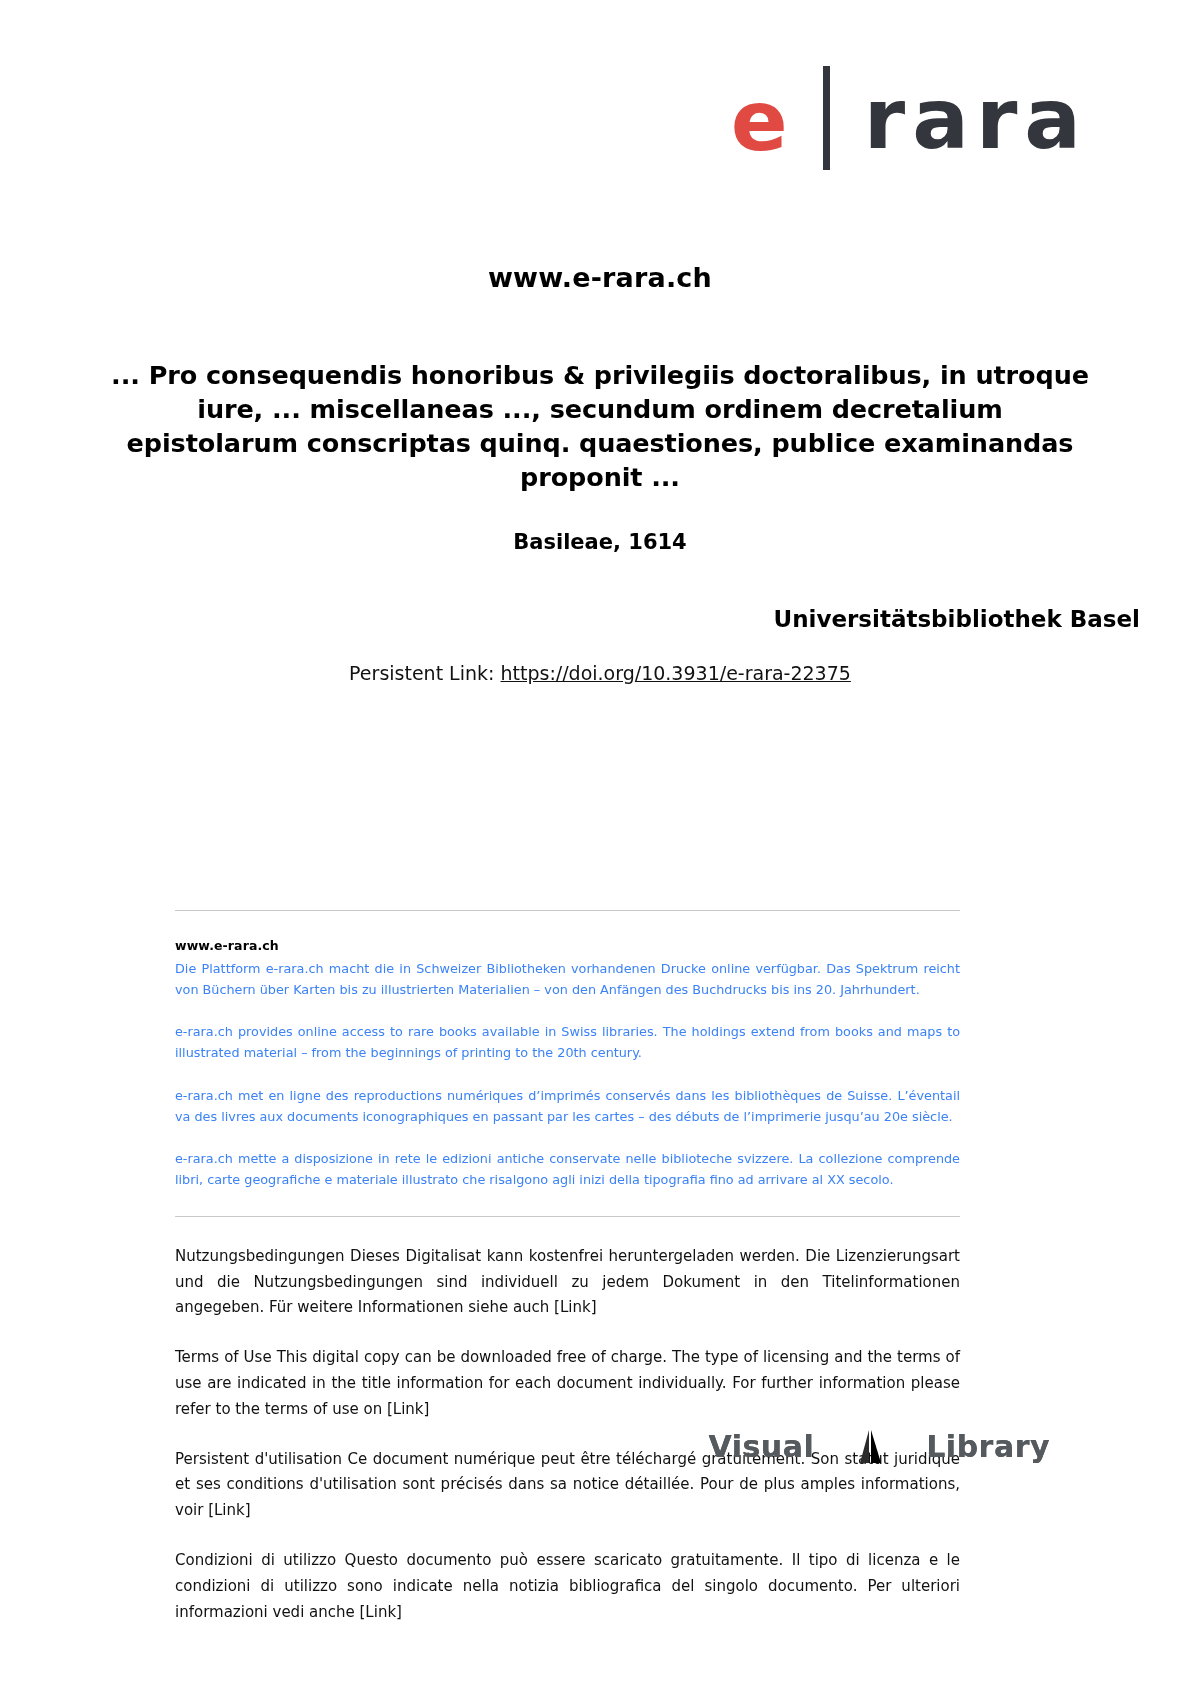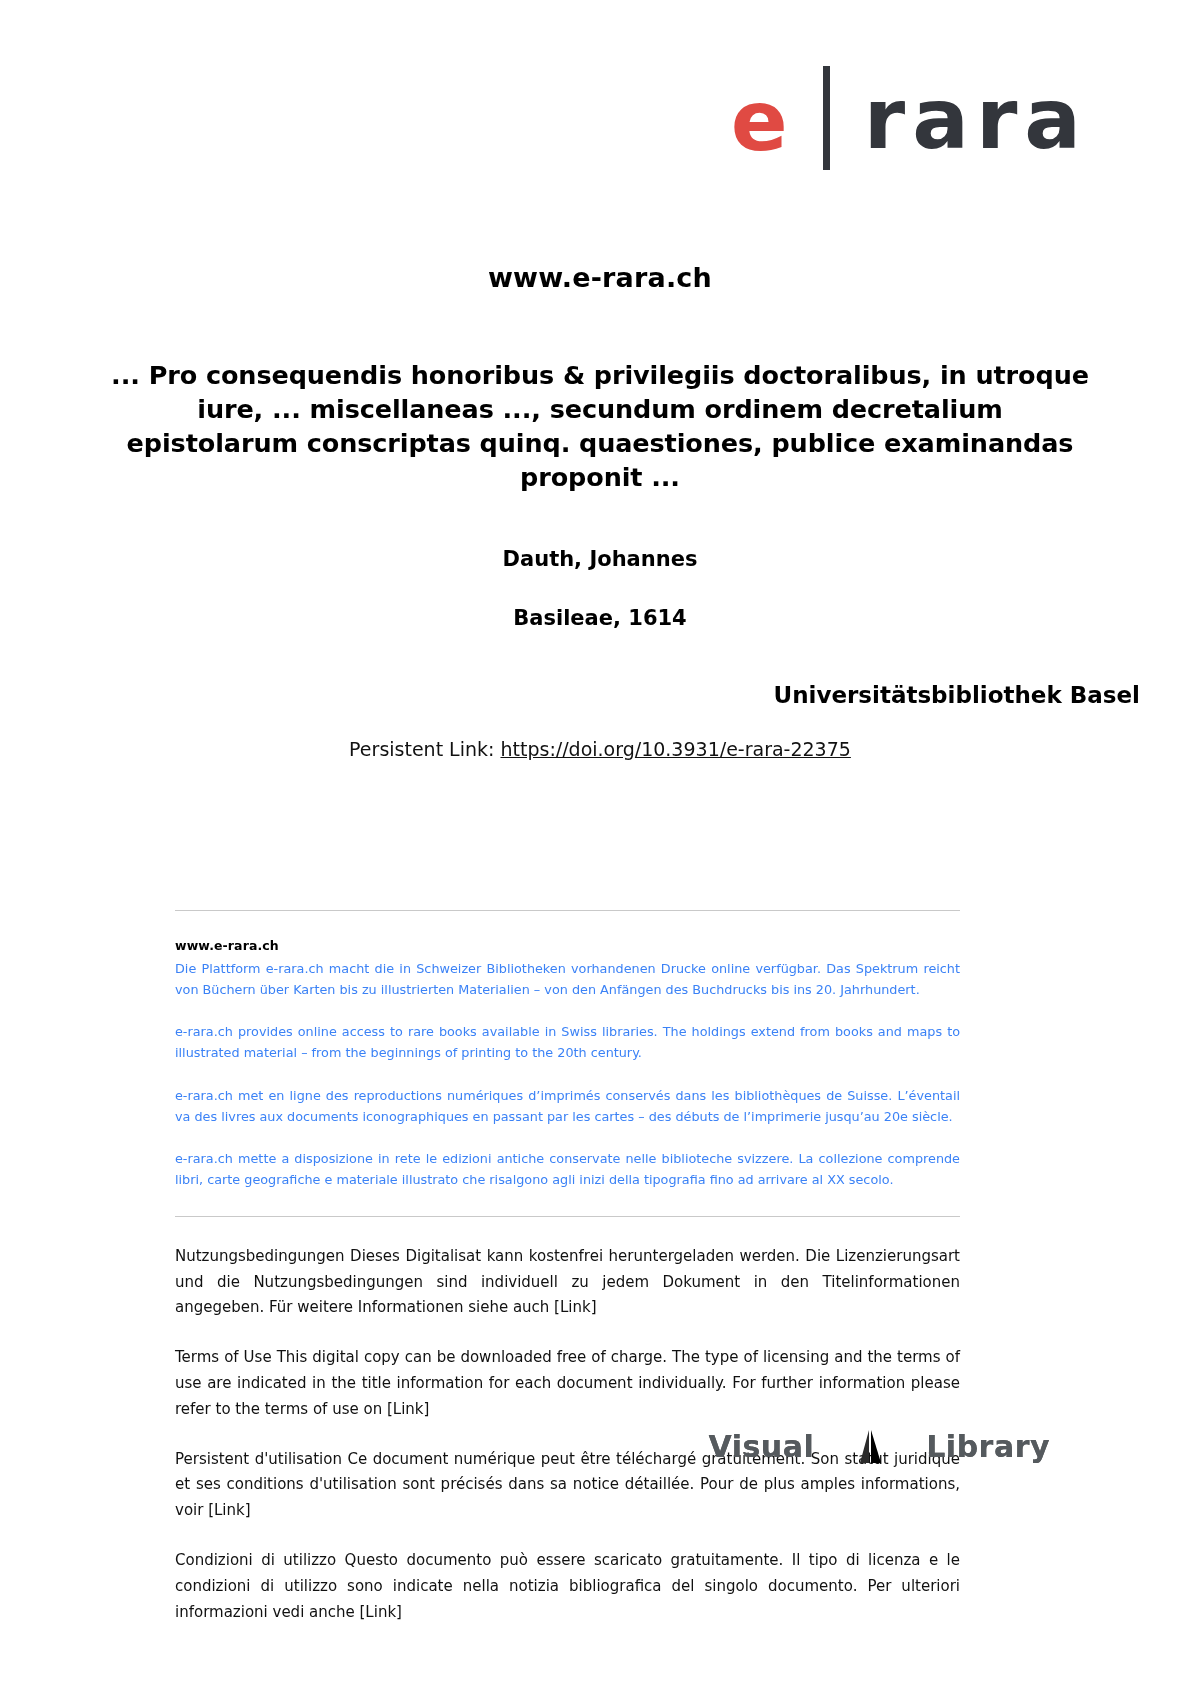--- a/index.html
+++ b/index.html
@@ -200,21 +200,20 @@
 
   <div class="erara-logo">
     <span class="e-mark">e</span>
     <span class="divider-bar"></span>
     <span class="rara-mark">rara</span>
   </div>
 
   <div class="title-block">
     <div class="site-url">www.e-rara.ch</div>
     <h1 class="doc-title">... Pro consequendis honoribus &amp; privilegiis doctoralibus, in utroque iure, ... miscellaneas ..., secundum ordinem decretalium epistolarum conscriptas quinq. quaestiones, publice examinandas proponit ...</h1>
-    <div class="doc-author">Dauth, Johannes</div>
     <div class="doc-imprint">Basileae, 1614</div>
     <div class="doc-library">Universitätsbibliothek Basel</div>
     <div class="persistent-line"><span>Persistent Link: </span><a class="plink" href="#">https://doi.org/10.3931/e-rara-22375</a></div>
   </div>
 
   <div class="footer-area">
     <hr class="hr top">
 
     <div class="info-head">www.e-rara.ch</div>
     <p class="info-p">Die Plattform e-rara.ch macht die in Schweizer Bibliotheken vorhandenen Drucke online verfügbar. Das Spektrum reicht von Büchern über Karten bis zu illustrierten Materialien – von den Anfängen des Buchdrucks bis ins 20. Jahrhundert.</p>

